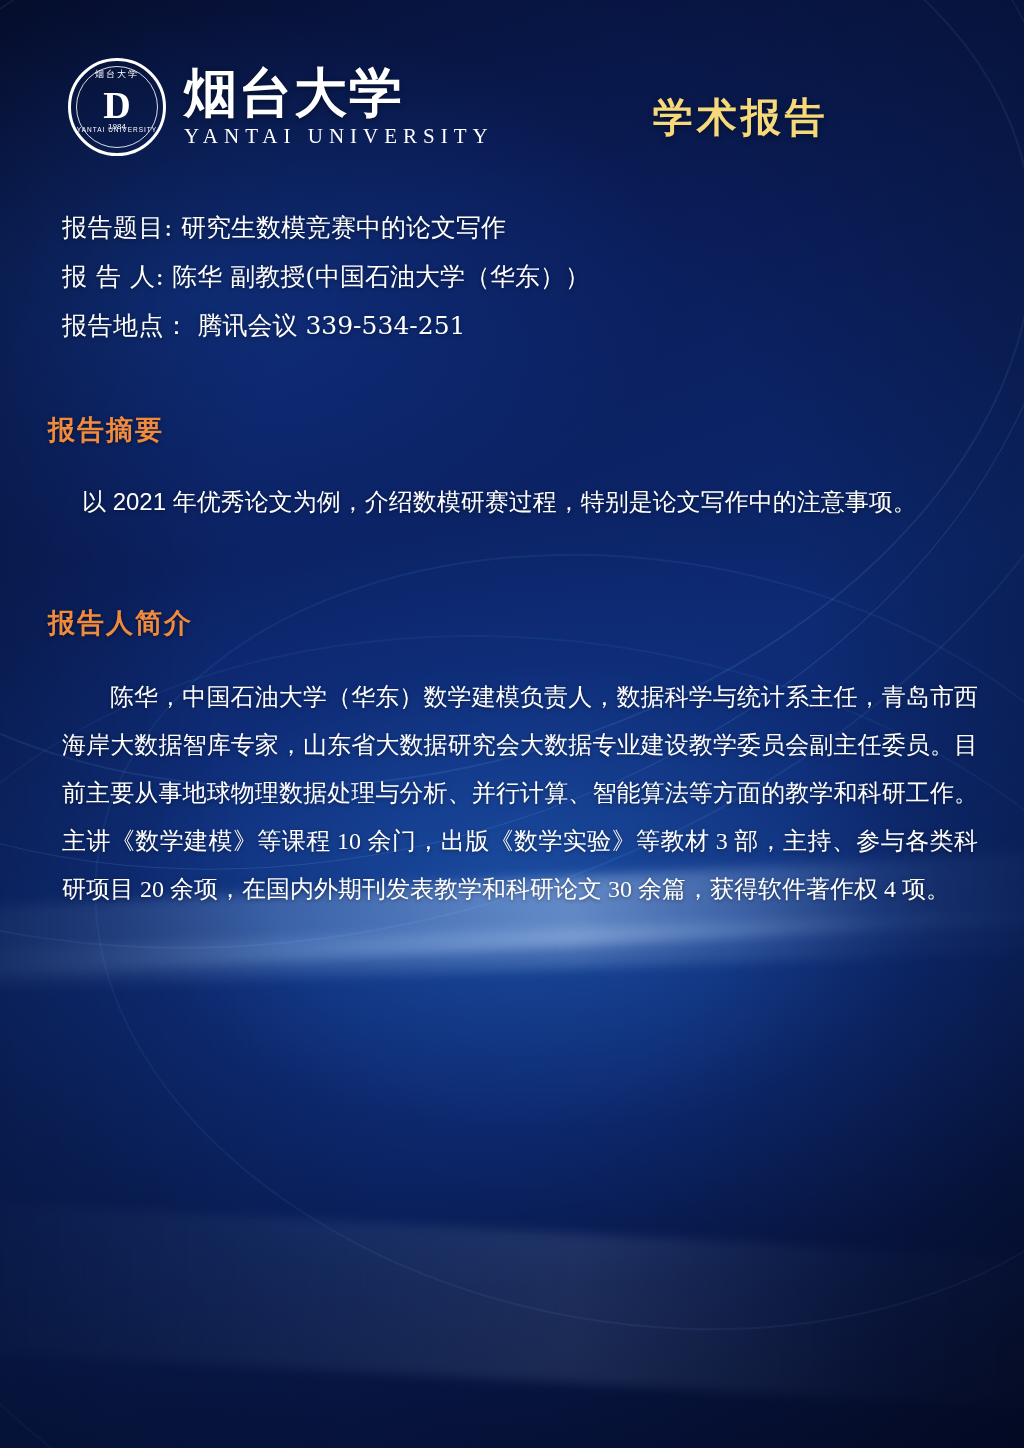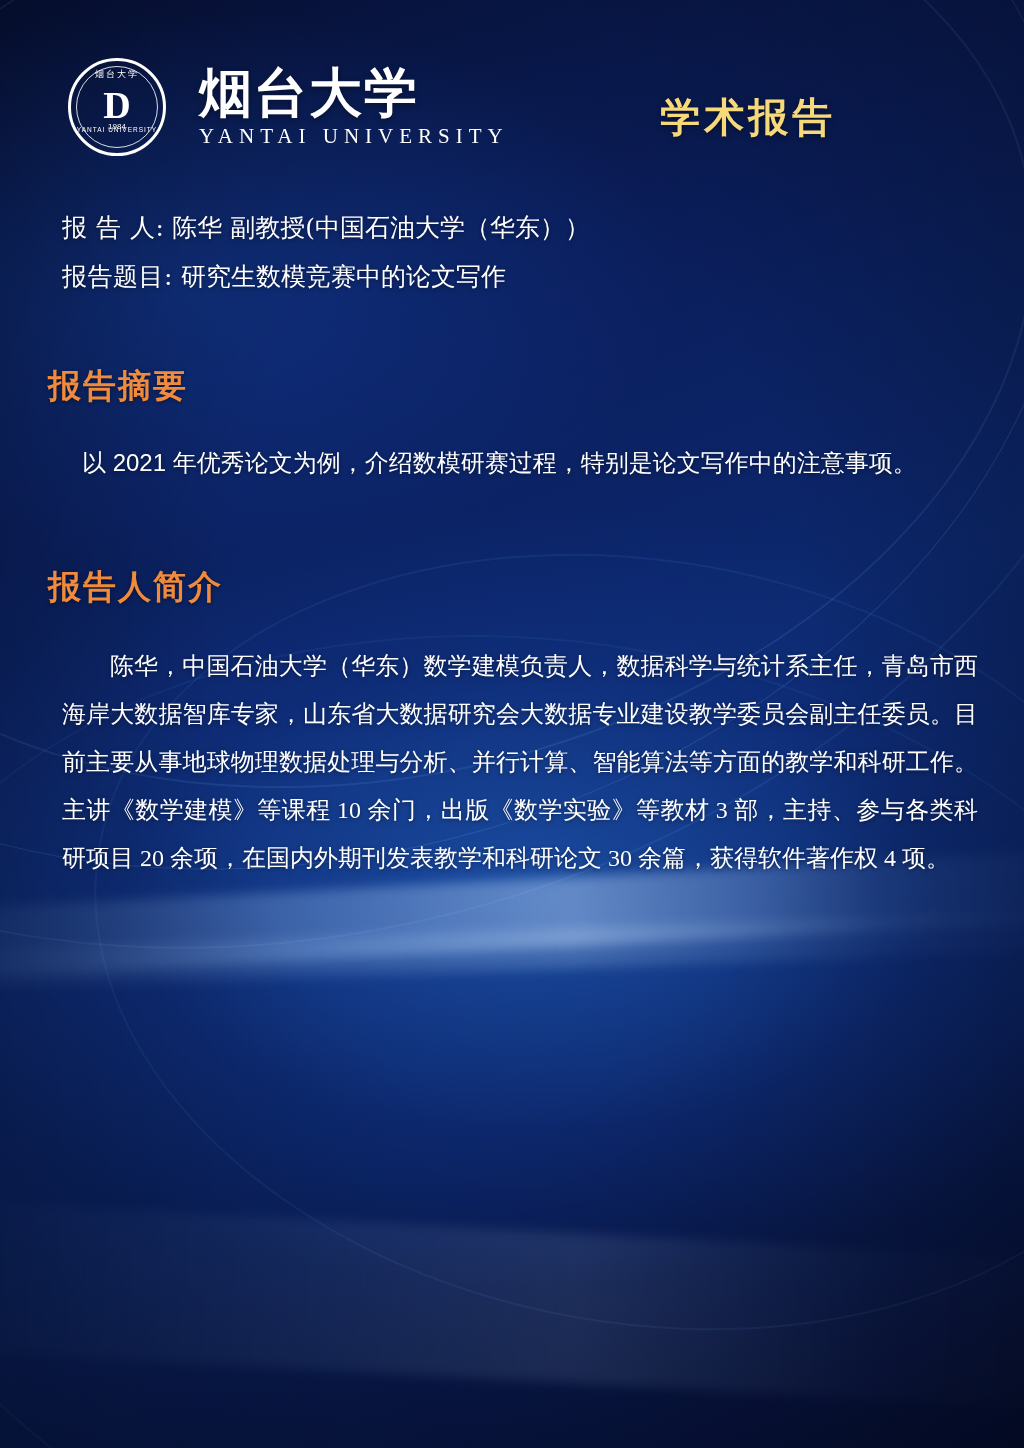--- a/index.html
+++ b/index.html
@@ -50,21 +50,21 @@
   }
 
   .content { position: relative; z-index: 5; }
 
   
   .header {
     display: flex;
     align-items: center;
     padding: 58px 0 0 68px;
   }
-  .logo-block { display: flex; align-items: center; gap: 15px; }
+  .logo-block { display: flex; align-items: center; }
   .crest {
     width: 92px; height: 92px;
     border-radius: 50%;
     border: 3px solid #ffffff;
     position: relative;
     flex: none;
   }
   .crest::before {
     content: "";
     position: absolute; inset: 5px;
@@ -145,21 +145,21 @@
     font-size: 25px;
     line-height: 1.95;
     font-family: "DejaVu Serif", serif;
     text-shadow: 0 1px 4px rgba(0,0,0,0.45);
   }
   .info .lbl { letter-spacing: 0.5px; }
 
   
   .sec-title {
     color: #f08a3c;
-    font-size: 33px;
+    font-size: 27px;
     font-weight: 700;
     font-family: Liberation Sans, sans-serif;
     letter-spacing: 2px;
     text-shadow: 0 1px 4px rgba(0,0,0,0.45);
   }
   .sec-abstract { margin: 62px 0 0 48px; }
   .abstract-body {
     margin: 34px 58px 0 82px;
     color: #ffffff;
     font-size: 24px;
@@ -208,26 +208,30 @@
           <div class="uni-en">YANTAI UNIVERSITY</div>
         </div>
       </div>
       <div class="title-block">
         <div class="report-title">学术报告</div>
       </div>
     </div>
 
     <div class="info">
       <div>
+        <span class="lbl">报告题目:</span>
+        <span>研究生数模竞赛中的论文写作</span>
+      </div>
+      <div>
         <span class="lbl">报 告 人:</span>
         <span>陈华 副教授(中国石油大学（华东））</span>
       </div>
       <div>
-        <span class="lbl">报告题目:</span>
-        <span>研究生数模竞赛中的论文写作</span>
+        <span class="lbl">报告地点：</span>
+        <span>腾讯会议 339-534-251</span>
       </div>
     </div>
 
     <div class="sec-abstract">
       <div class="sec-title">报告摘要</div>
     </div>
     <div class="abstract-body">以 2021 年优秀论文为例，介绍数模研赛过程，特别是论文写作中的注意事项。</div>
 
     <div class="sec-bio">
       <div class="sec-title">报告人简介</div>

